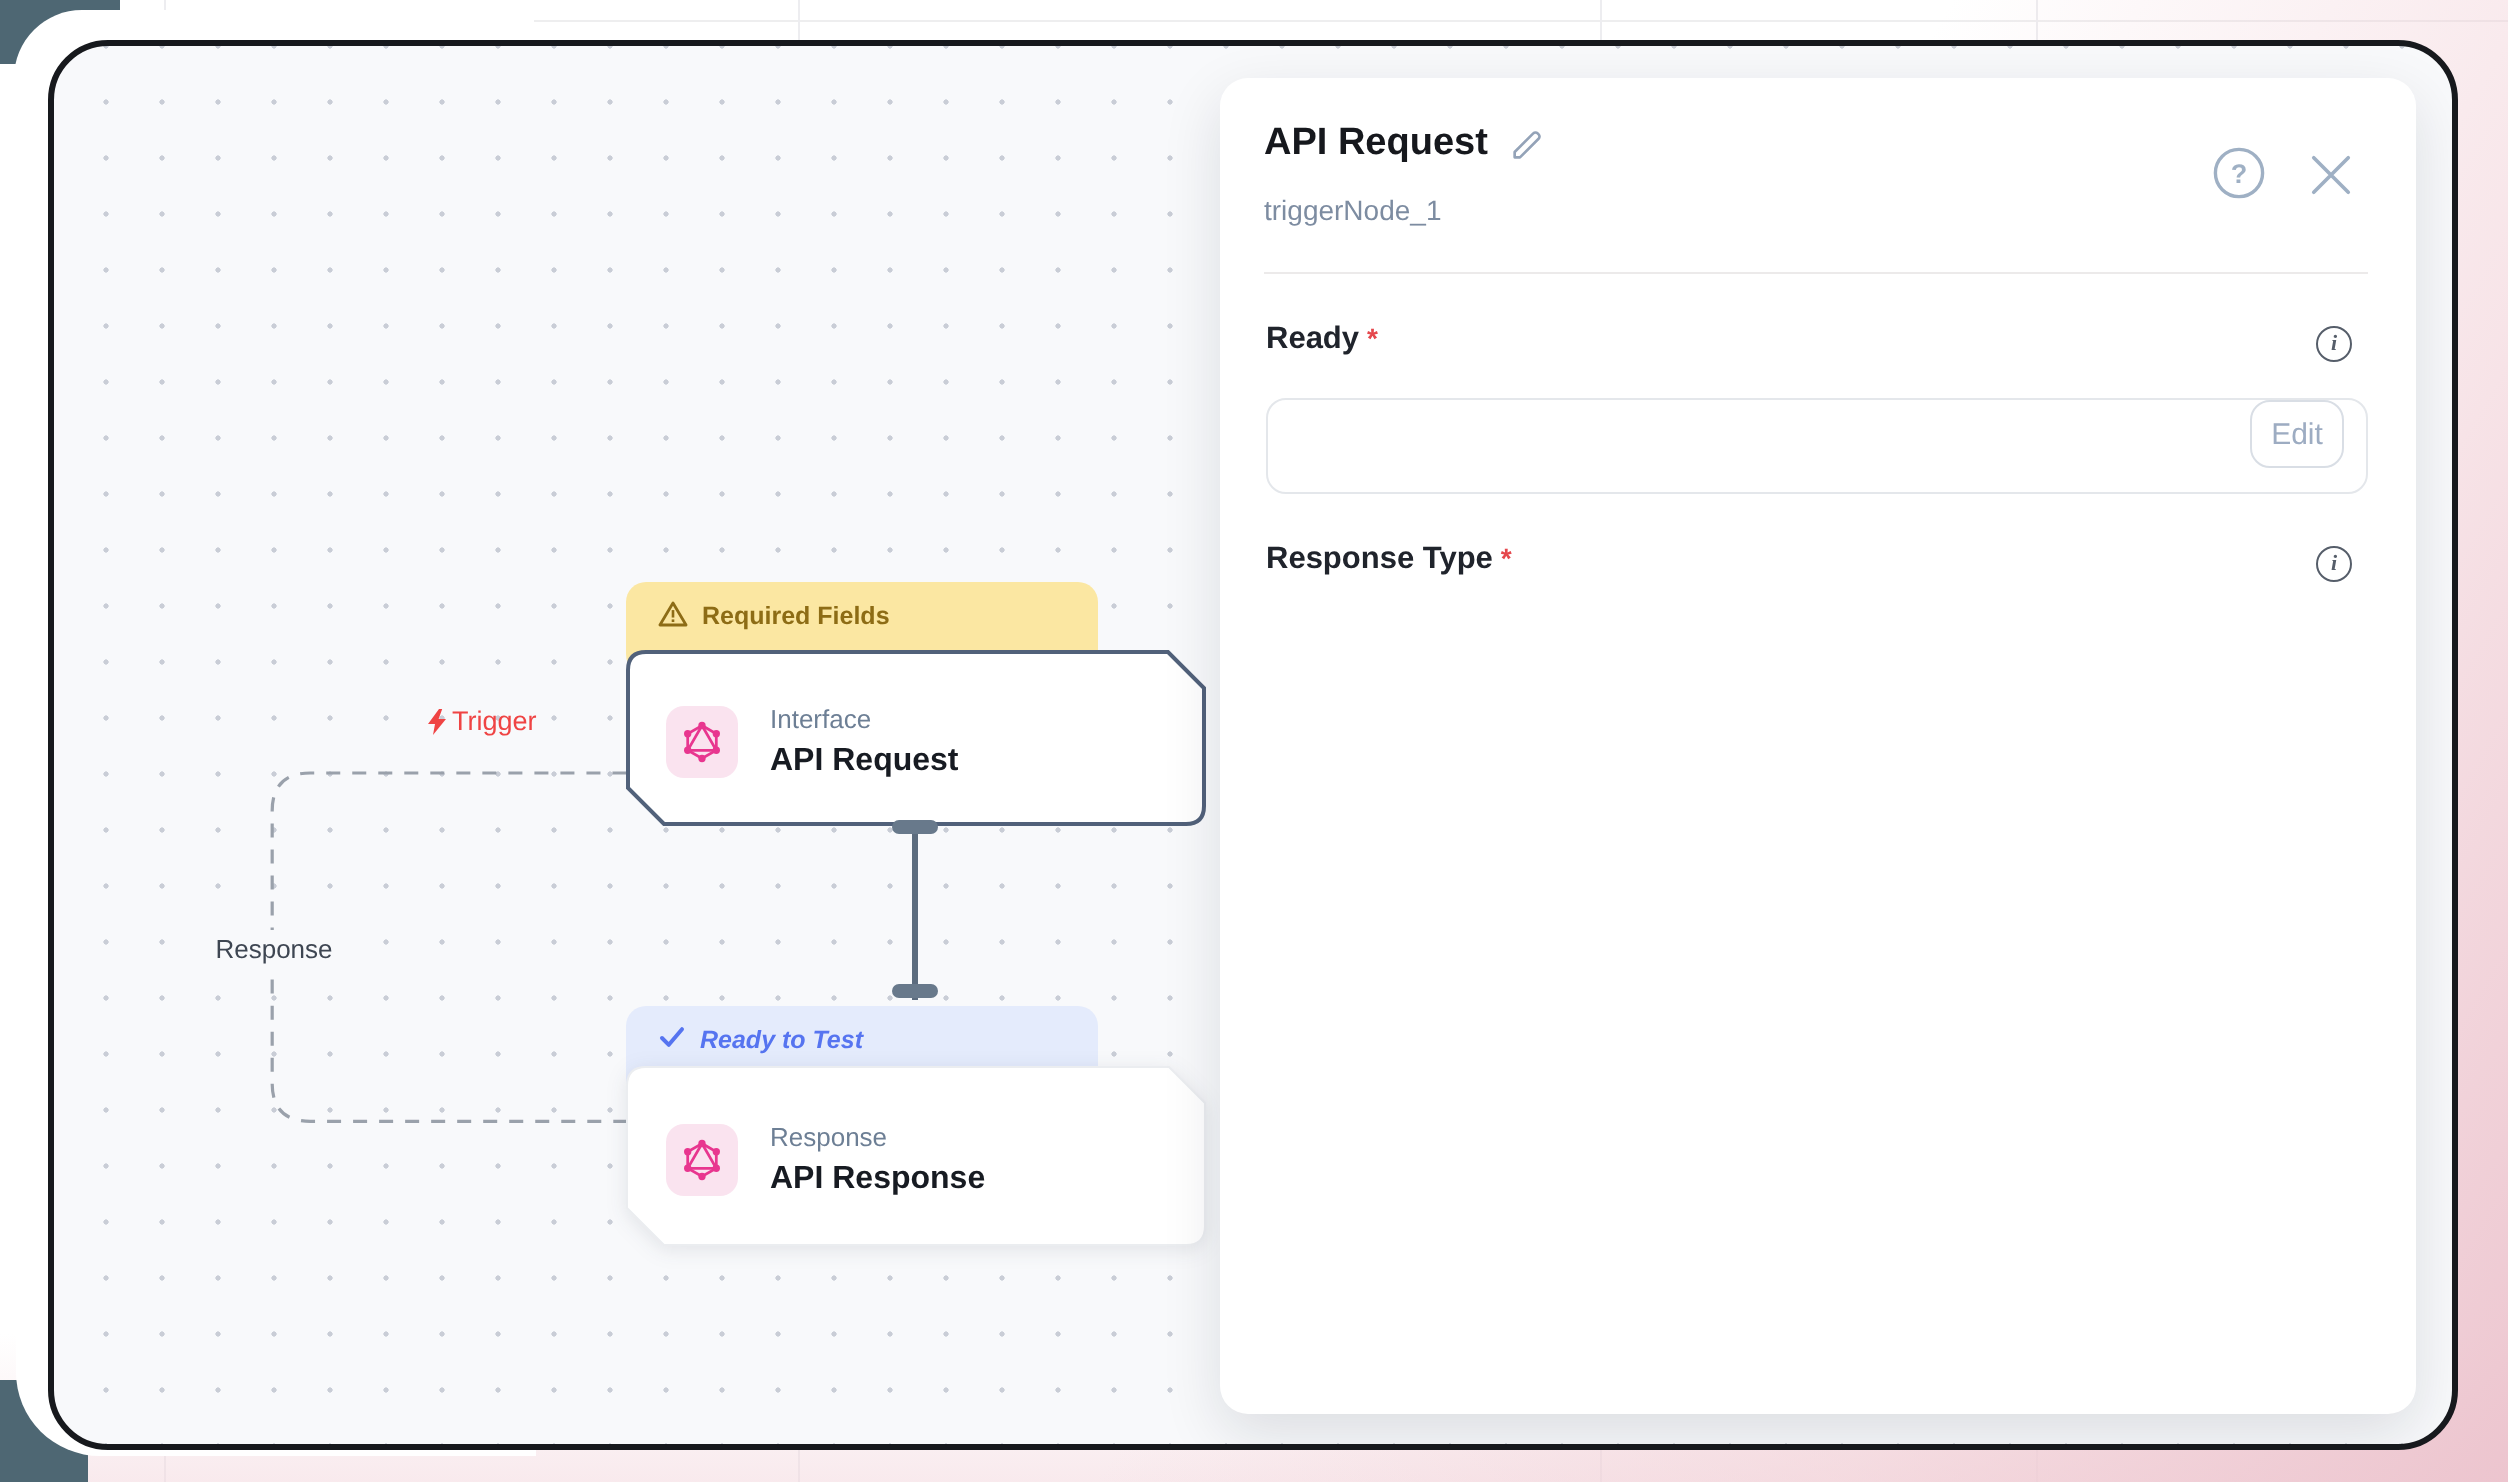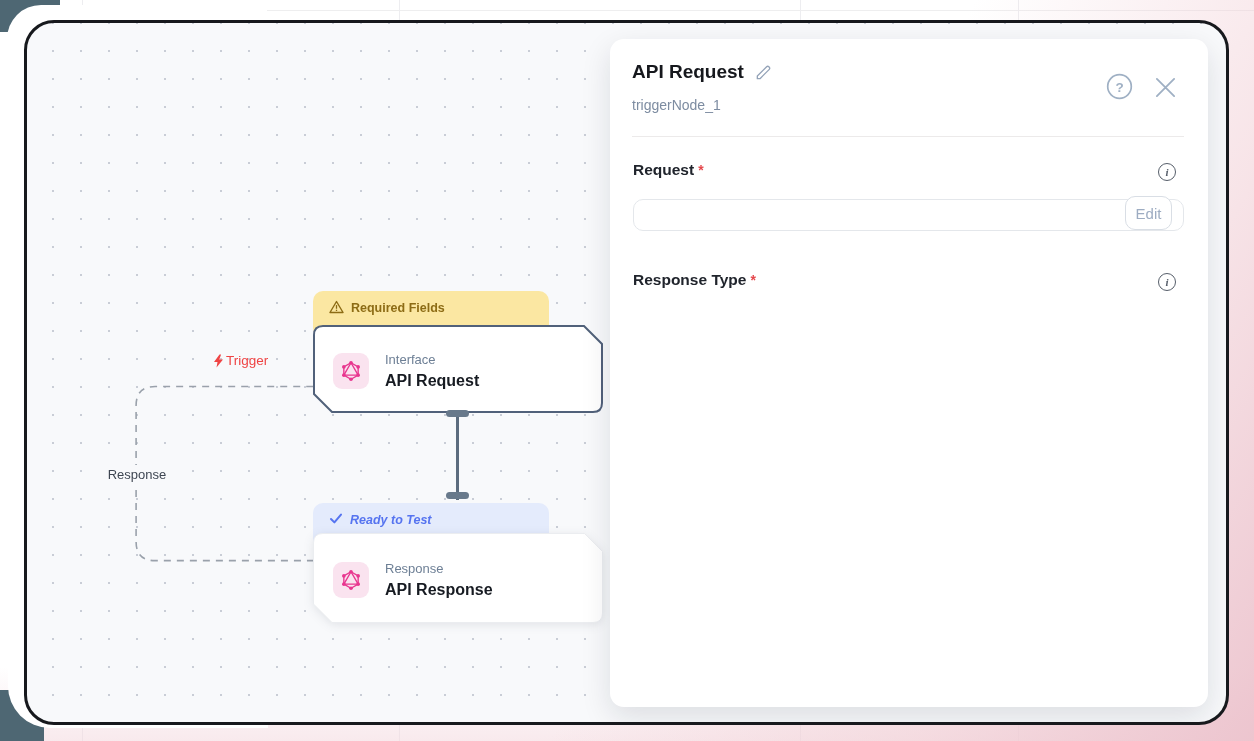--- a/index.html
+++ b/index.html
@@ -62,23 +62,23 @@
   .icon-btn { position:absolute; display:flex; align-items:center; justify-content:center; color:#9fb0c4; cursor:pointer; }
   .help-btn { left:494px; top:32px; width:30px; height:30px; }
   .close-btn { left:541px; top:34px; width:28px; height:28px; }
   .divider { position:absolute; left:22px; top:97px; width:552px; border-top:1px solid #eceaea; }
 
   .field-label-row { position:absolute; left:23px; font-size:15.5px; font-weight:700; color:#20242c; }
   .req { color:#e5484d; font-weight:700; margin-left:4px; font-size:14px; }
   .info-icon { position:absolute; left:548px; width:18px; height:18px; border:1.4px solid #565e6a; border-radius:50%;
     color:#565e6a; font-size:11px; font-weight:700; display:flex; align-items:center; justify-content:center;
     font-family:"Liberation Serif", serif; font-style:italic; }
-  .schema-box { position:absolute; left:23px; top:160px; width:551px; height:32px;
+  .schema-box { position:absolute; left:23px; top:160px; width:551px; height:48px;
     border:1px solid #e4e7eb; border-radius:10px; background:#fff;
-    display:flex; align-items:flex-end; justify-content:flex-end; padding-right:11px; }
+    display:flex; align-items:flex-start; justify-content:flex-end; padding-right:11px; }
   .edit-btn { width:47px; height:34px; border:1px solid #d9dee5; border-radius:10px; background:#fff;
     color:#9dacc2; font-size:15px; display:flex; align-items:center; justify-content:center; cursor:pointer; }
   .select-box { position:absolute; left:23px; top:268px; width:551px; height:49px;
     border:1px solid #e4e7eb; border-radius:10px; background:#fff;
     display:flex; align-items:center; padding:0 18px 0 22px; cursor:pointer; }
   .select-value { font-size:15px; color:#262a31; flex:1; }
   .chev { color:#8b98a8; display:flex; }
 </style>
 </head>
 <body>
@@ -204,21 +204,21 @@
     </div>
     <div class="icon-btn close-btn">
       <svg width="23" height="23" viewBox="0 0 24 24">
         <path d="M3 3 L21 21 M21 3 L3 21" stroke="#9fb0c4" stroke-width="1.9" stroke-linecap="round"></path>
       </svg>
     </div>
 
     <div class="divider"></div>
 
     <div class="field-label-row" style="top:122px">
-      <span>Request</span><span class="req">*</span>
+      <span>Ready</span><span class="req">*</span>
     </div>
     <div class="info-icon" style="top:124px">i</div>
     <div class="schema-box">
       <button class="edit-btn">Edit</button>
     </div>
 
     <div class="field-label-row" style="top:232px">
       <span>Response Type</span><span class="req">*</span>
     </div>
     <div class="info-icon" style="top:234px">i</div>

